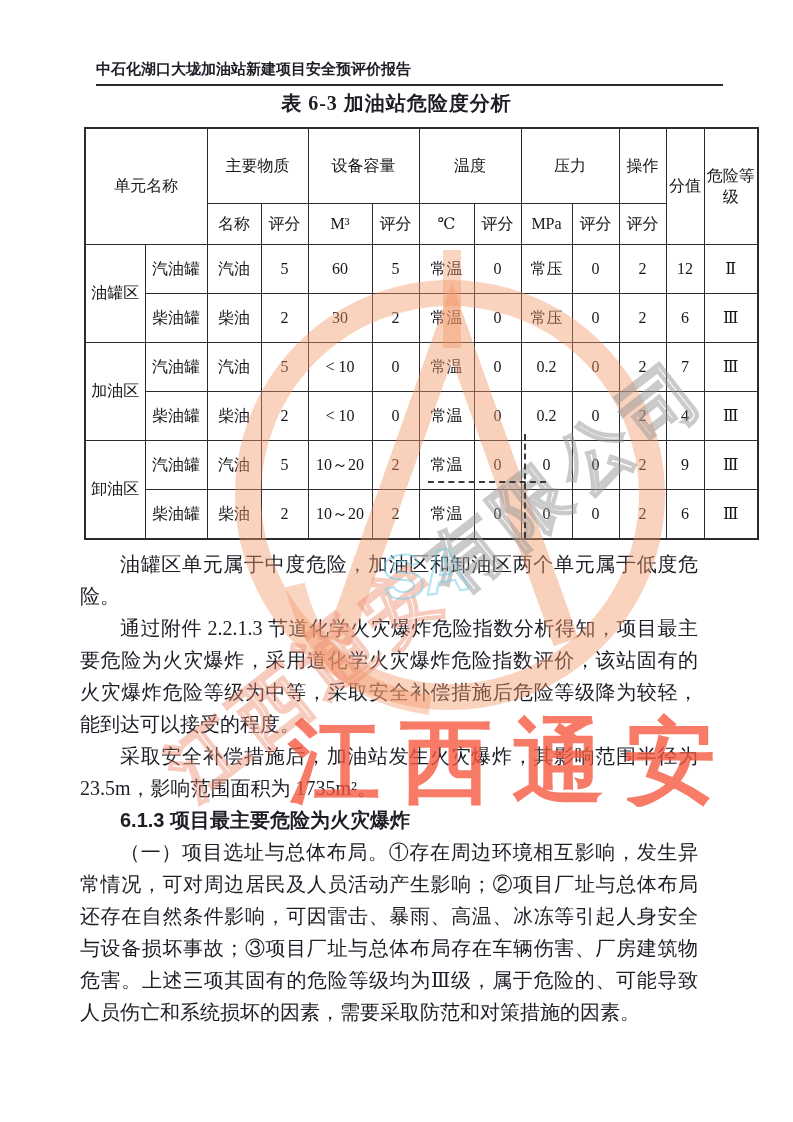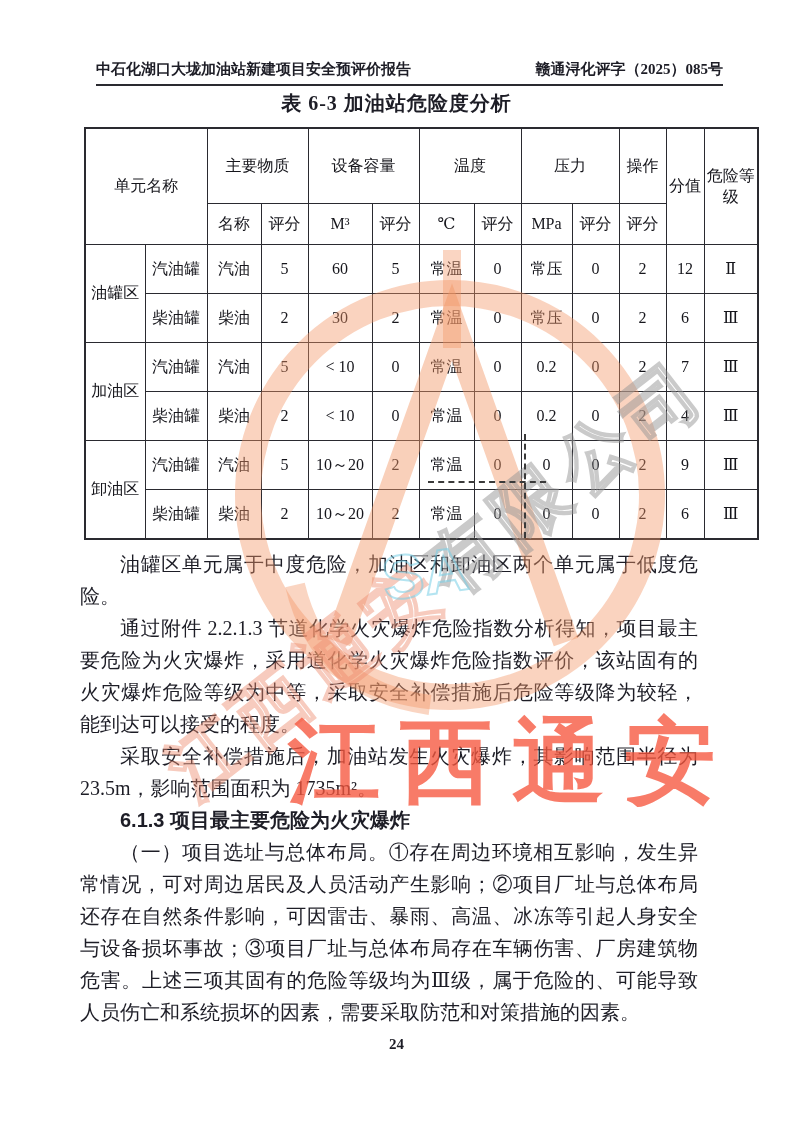--- a/index.html
+++ b/index.html
@@ -94,21 +94,20 @@
   .dash-h1{left:428px;top:481px;width:118px;height:0;border-top:2px dashed #3a3a3a;}
   .dash-h2{left:430px;top:538px;width:46px;height:0;border-top:2px dashed #3a3a3a;}
 </style>
 </head>
 <body>
 
 <div class="page">
 
   <div class="pg-header">
     <span>中石化湖口大垅加油站新建项目安全预评价报告</span>
-    <span>赣通浔化评字（2025）085号</span>
   </div>
 
   <div class="tbl-title">表 6-3  加油站危险度分析</div>
 
   <table class="hz">
     <colgroup>
       <col style="width:60px">
         <col style="width:62px">
       <col style="width:54px">
         <col style="width:47px">
@@ -238,21 +237,20 @@
     </table>
 
   <div class="body-text">
     <p>油罐区单元属于中度危险，加油区和卸油区两个单元属于低度危险。</p>
     <p>通过附件 2.2.1.3 节道化学火灾爆炸危险指数分析得知，项目最主要危险为火灾爆炸，采用道化学火灾爆炸危险指数评价，该站固有的火灾爆炸危险等级为中等，采取安全补偿措施后危险等级降为较轻，能到达可以接受的程度。</p>
     <p>采取安全补偿措施后，加油站发生火灾爆炸，其影响范围半径为 23.5m，影响范围面积为 1735m²。</p>
     <p class="sec-heading">6.1.3 项目最主要危险为火灾爆炸</p>
     <p>（一）项目选址与总体布局。①存在周边环境相互影响，发生异常情况，可对周边居民及人员活动产生影响；②项目厂址与总体布局还存在自然条件影响，可因雷击、暴雨、高温、冰冻等引起人身安全与设备损坏事故；③项目厂址与总体布局存在车辆伤害、厂房建筑物危害。上述三项其固有的危险等级均为Ⅲ级，属于危险的、可能导致人员伤亡和系统损坏的因素，需要采取防范和对策措施的因素。</p>
   </div>
 
-  <div class="page-num">24</div>
 
   <div class="wm wm-ring"></div>
 
   <svg class="wm wm-svg" width="793" height="1122" viewBox="0 0 793 1122">
     <path d="M338 642 L452 322 L566 642" fill="none" stroke="rgba(242,150,102,0.45)" stroke-width="26"></path>
     <path d="M452 348 L452 250" fill="none" stroke="rgba(242,150,102,0.40)" stroke-width="18"></path>
     <path d="M295 585 Q320 690 430 705" fill="none" stroke="rgba(242,150,102,0.40)" stroke-width="20"></path>
   </svg>
 
   <div class="wm wm-diag">

